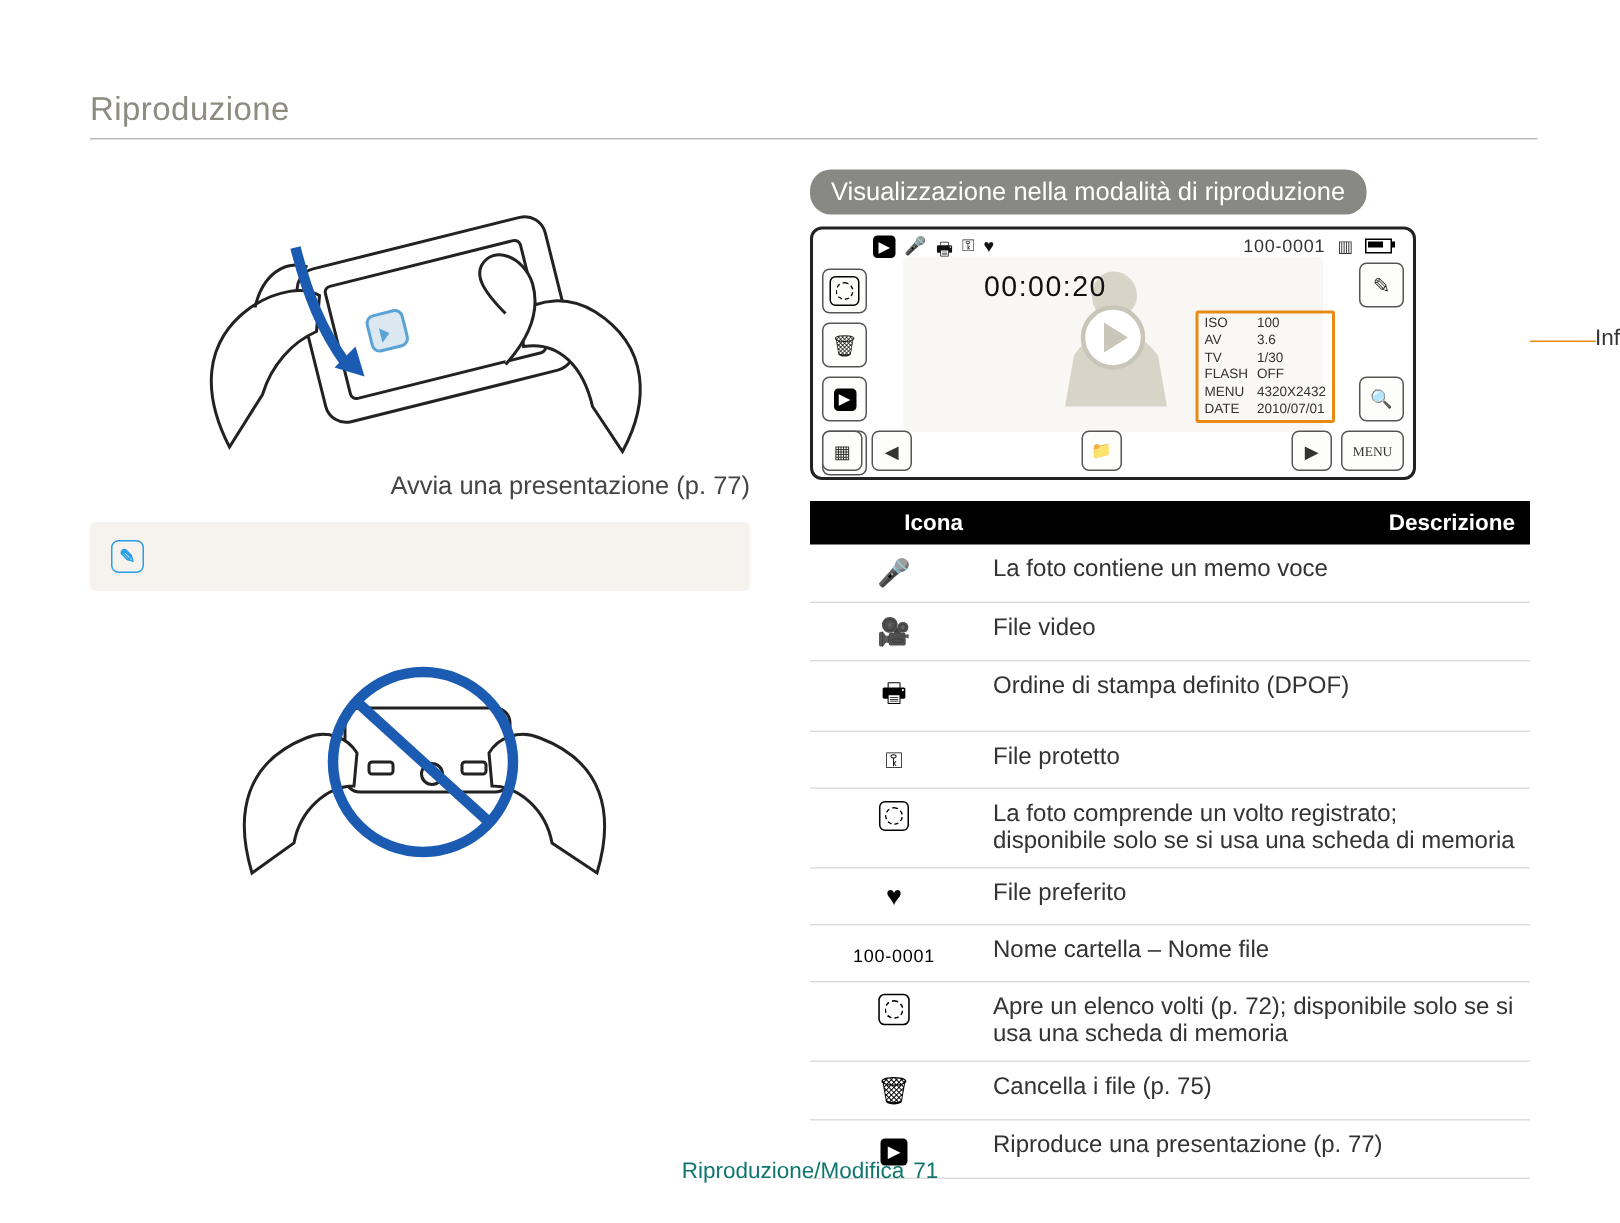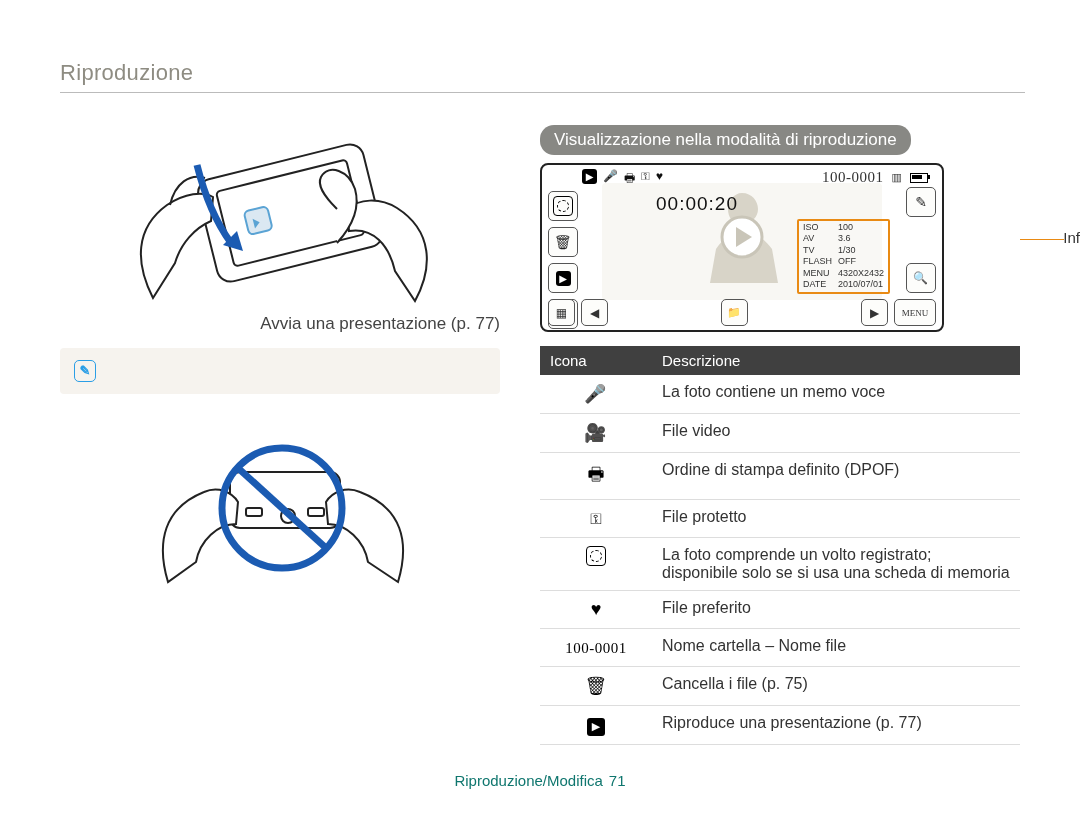--- a/index.html
+++ b/index.html
@@ -27,21 +27,20 @@
   .cols{
     display:flex;
     gap:40px;
     margin-top:20px;
   }
   .left{
     width:440px;
   }
   .right{
     width:480px;
-    margin-top:12px;
   }
   .ill1{
     width:330px;height:195px;margin:0 auto;display:block;
   }
   .caption{
     text-align:right;font-size:17px;color:#444;margin-top:6px;
   }
   .notebox{
     background:#f6f3ee;border-radius:4px;display:flex;gap:8px;
     padding:12px 14px;margin-top:14px;align-items:flex-start;
@@ -86,25 +85,25 @@
   .info-line{position:absolute;border-top:1.5px solid #e98a13;right:-44px;top:76px;width:44px}
   .info-label{position:absolute;right:-125px;top:66px;font-size:15px;color:#333}
   .bottom-bar{
     position:absolute;left:6px;right:6px;bottom:5px;height:25px;display:flex;align-items:center;justify-content:space-between;
   }
   .bb-left,.bb-right{display:flex;gap:6px}
   .bb-btn{width:25px;height:25px;border:1.5px solid #555;border-radius:5px;background:#fdfdfb;display:flex;align-items:center;justify-content:center;font-size:12px}
   .bb-center{display:flex;gap:80px}
   .bb-center .bb-btn{width:25px}
   .icon-table{width:100%;border-collapse:collapse;margin-top:14px;font-size:16px;color:#333}
-  .icon-table th{background:#404040;color:#fff;text-align:left;font-weight:400;padding:6px 10px;font-size:15px}
+  .icon-table th{background:#000000;color:#fff;text-align:right;font-weight:700;padding:6px 10px;font-size:15px}
   .icon-table th.c1{width:92px}
   .icon-table td{border-bottom:1px solid #ddd;padding:8px 10px;vertical-align:top}
   .icon-table td.ic{text-align:center;font-size:18px;color:#000}
-  .fileno{font-family:Liberation Serif, serif;font-size:15px;letter-spacing:.5px}
+  .fileno{font-family:Liberation Sans, sans-serif;font-size:12px;letter-spacing:.5px}
   .play-in-box{
     width:15px;height:15px;background:#000;color:#fff;display:inline-flex;align-items:center;justify-content:center;border-radius:3px;font-size:10px
   }
   .face-ring{display:inline-block;width:18px;height:18px;border:1.5px solid #000;border-radius:4px;position:relative}
   .face-ring:before{content:"";position:absolute;inset:3px;border:1.3px dashed #000;border-radius:50%}
   .footer{
     position:absolute;bottom:26px;left:0;right:0;text-align:center;font-size:15px;color:#0f766e
   }
   .footer .num{margin-left:6px}
   .batt{display:inline-block;border:1.2px solid #000;width:16px;height:8px;position:relative}
@@ -284,20 +283,24 @@
             </tr>
           <tr>
               <td class="ic">♥</td>
               <td>File preferito</td>
             </tr>
           <tr>
               <td class="ic"><span class="fileno">100-0001</span></td>
               <td>Nome cartella – Nome file</td>
             </tr>
           <tr>
+              <td class="ic"><span class="face-ring" style="transform:scale(1.05)"></span></td>
+              <td>Apre un elenco volti (p. 72); disponibile solo se si usa una scheda di memoria</td>
+            </tr>
+          <tr>
               <td class="ic">🗑</td>
               <td>Cancella i file (p. 75)</td>
             </tr>
           <tr>
               <td class="ic"><span class="play-in-box" style="width:18px;height:18px;font-size:11px">▶</span></td>
               <td>Riproduce una presentazione (p. 77)</td>
             </tr>
         </tbody>
       </table>
     </div>

